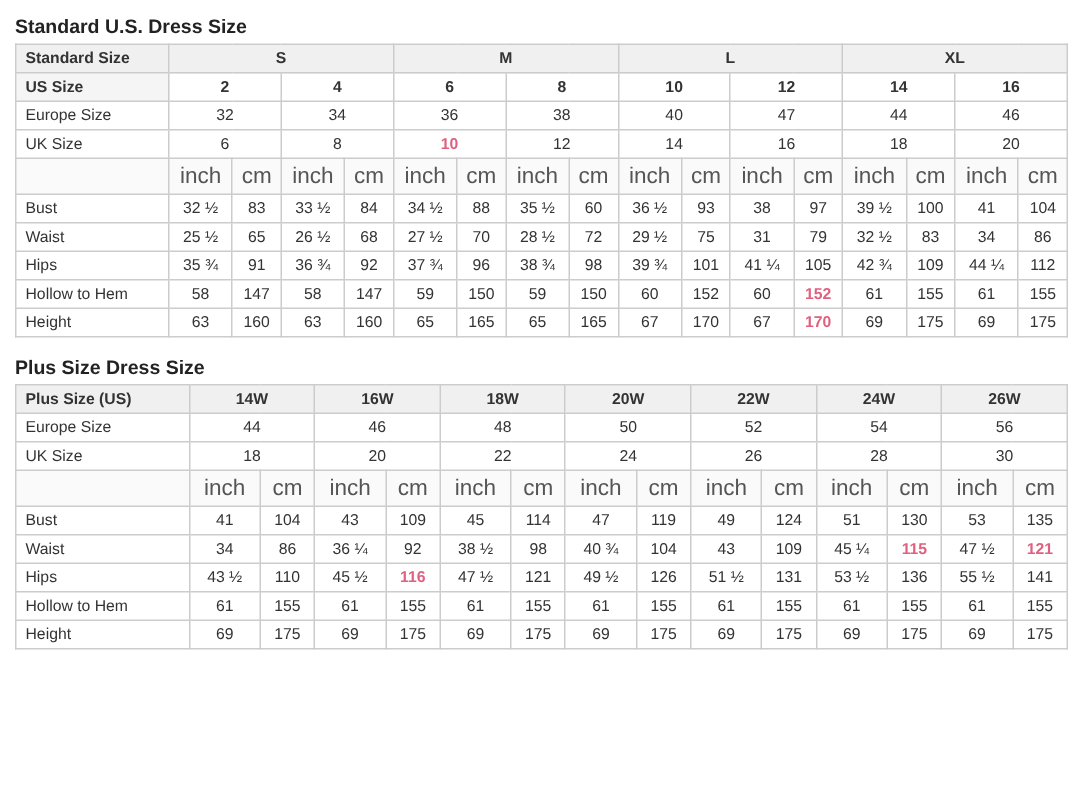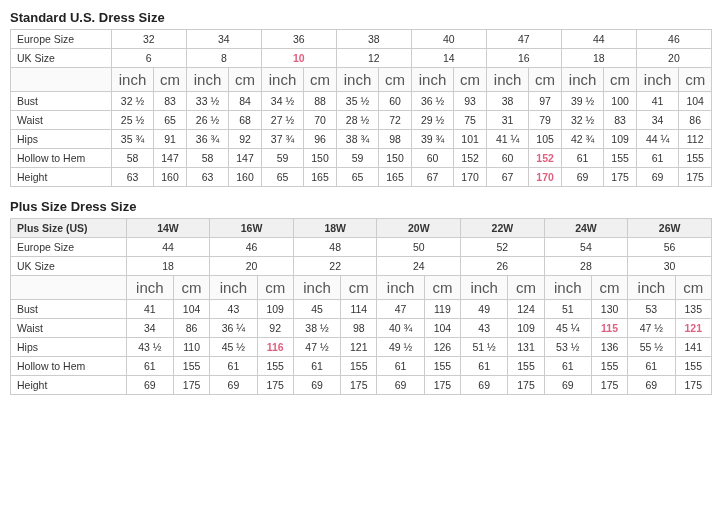--- a/index.html
+++ b/index.html
@@ -55,21 +55,39 @@
     }
   </style>
 </head>
 <body>
 
 <h2>Standard U.S. Dress Size</h2>
 
 <table>
   <tbody>
 
-
+    <tr>
+      <td class="section-header" style="text-align:left;padding-left:6px;">Standard Size</td>
+      <td class="section-header" colspan="4">S</td>
+      <td class="section-header" colspan="4">M</td>
+      <td class="section-header" colspan="4">L</td>
+      <td class="section-header" colspan="4">XL</td>
+    </tr>
+
+    <tr>
+      <td class="row-header">US Size</td>
+      <td colspan="2" style="font-weight:bold;">2</td>
+      <td colspan="2" style="font-weight:bold;">4</td>
+      <td colspan="2" style="font-weight:bold;">6</td>
+      <td colspan="2" style="font-weight:bold;">8</td>
+      <td colspan="2" style="font-weight:bold;">10</td>
+      <td colspan="2" style="font-weight:bold;">12</td>
+      <td colspan="2" style="font-weight:bold;">14</td>
+      <td colspan="2" style="font-weight:bold;">16</td>
+    </tr>
 
     <tr>
       <td class="label-col">Europe Size</td>
       <td colspan="2">32</td>
       <td colspan="2">34</td>
       <td colspan="2">36</td>
       <td colspan="2">38</td>
       <td colspan="2">40</td>
       <td colspan="2">47</td>
       <td colspan="2">44</td>

